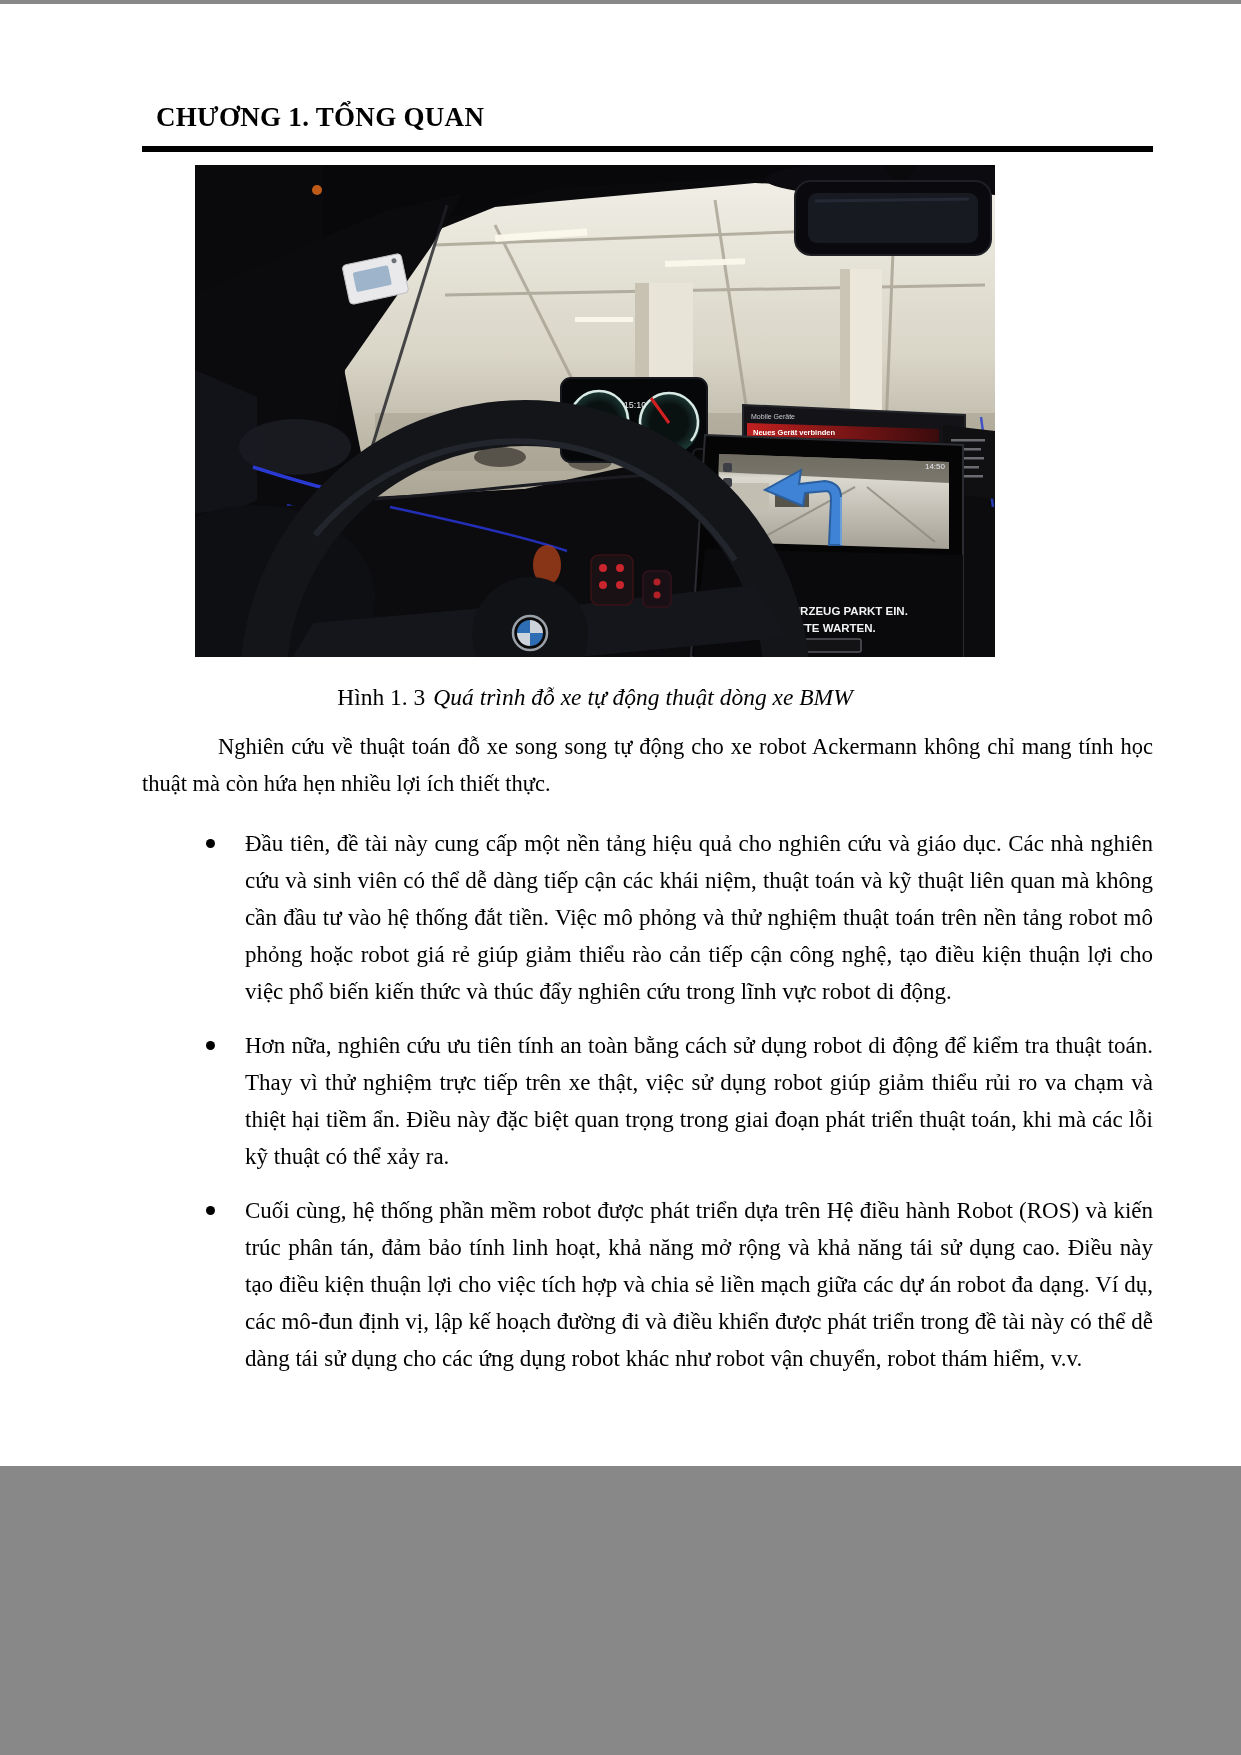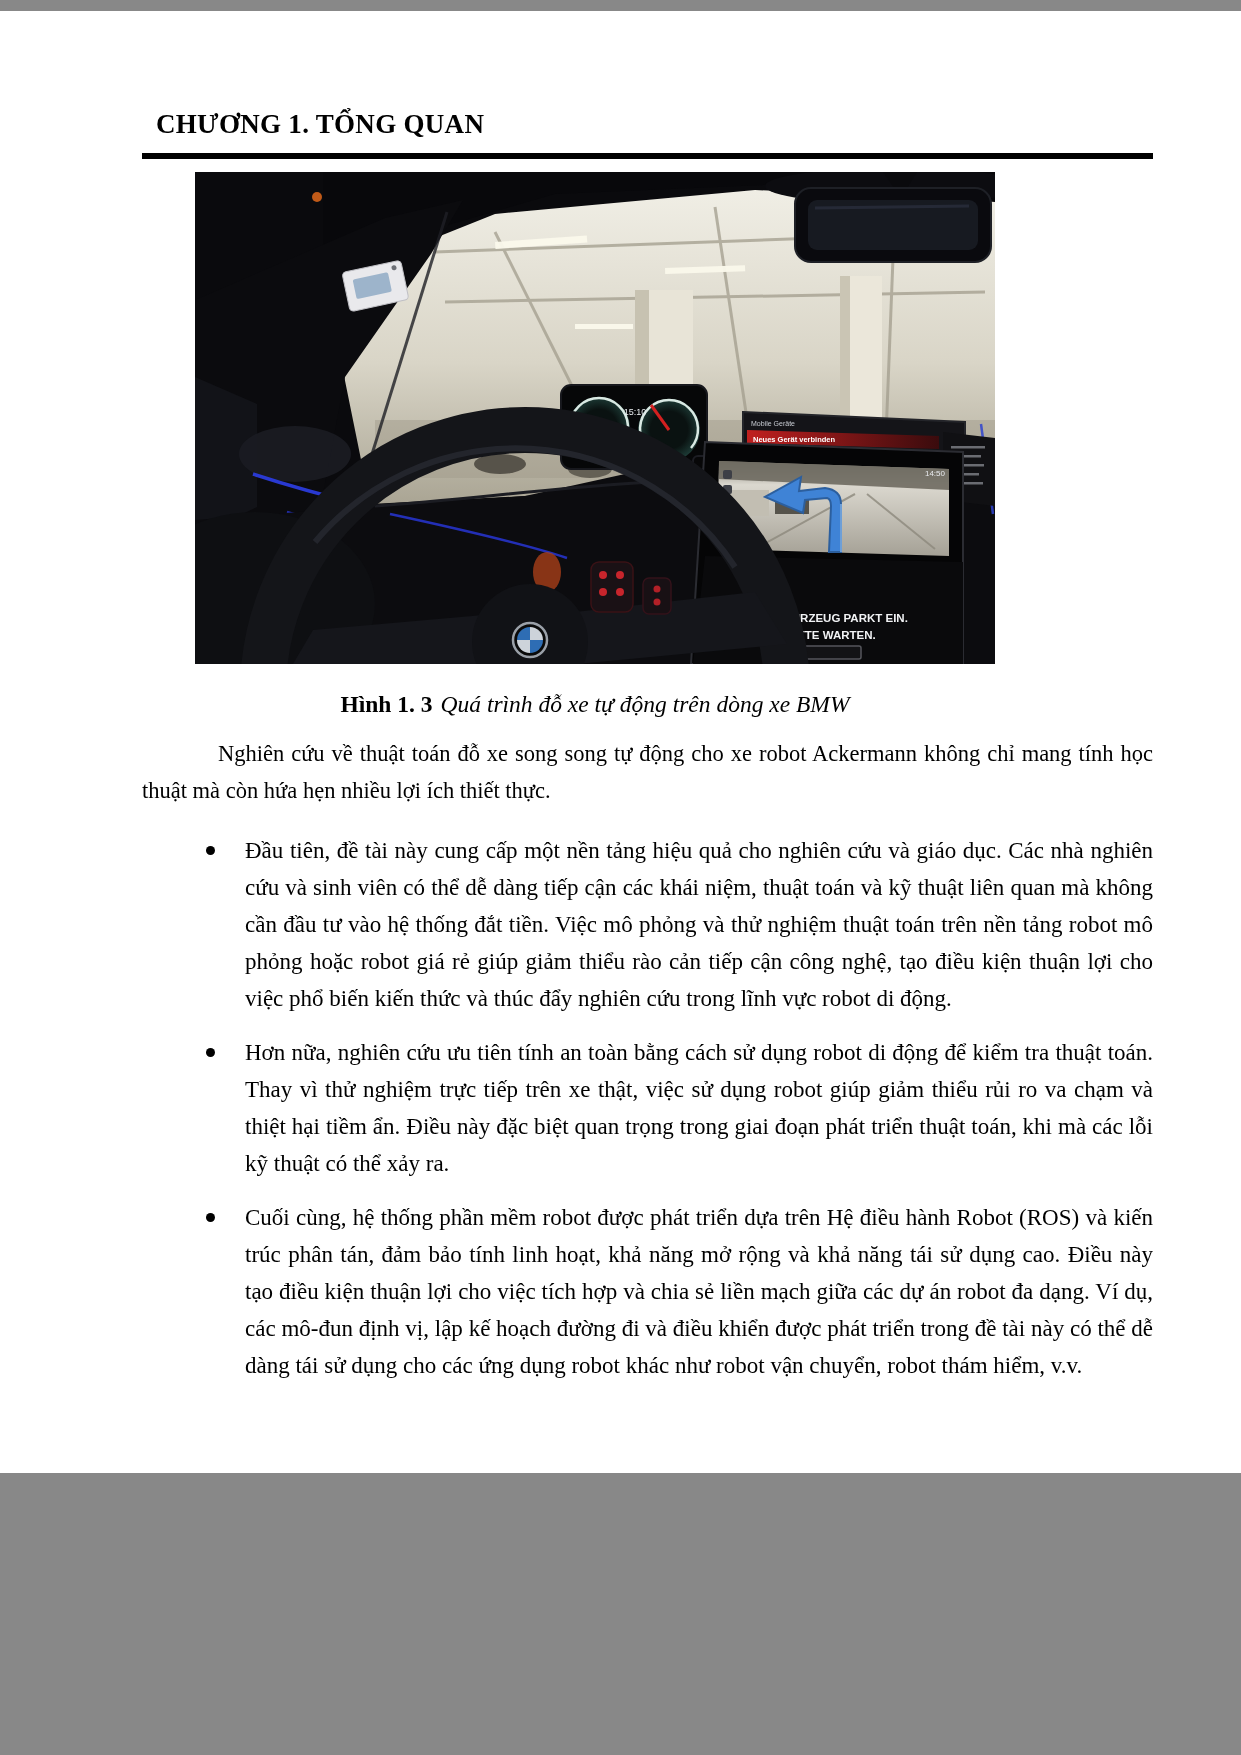--- a/index.html
+++ b/index.html
@@ -3,40 +3,40 @@
 <meta charset="utf-8">
 <style>
   html,body{margin:0;padding:0;background:#888;}
   .page{
     position:relative;
     width:1241px;height:1462px;
     background:#ffffff;
     font-family:"Liberation Serif", serif;
     color:#000;
     overflow:hidden;
-    margin:11px auto;
+    margin:4px auto;
   }
   .content{position:absolute;left:142px;top:0;width:1011px;}
   
   .chapter-title{
     margin:98px 0 0 14px;
     font-size:27px;font-weight:bold;
     letter-spacing:.3px;
   }
   .header-rule{height:6px;background:#000;margin-top:13px;}
   
   .figure-wrap{margin:13px 0 0 53px;width:800px;}
   .photo{
     position:relative;width:800px;height:492px;background:#8b5cf6;overflow:hidden;text-align:right;
   }
   .photo svg{display:block;}
   .caption{
     width:100%;text-align:center;margin-top:27px;font-size:23.5px;
   }
-  .caption .cap-label{font-weight:bold;font-style:normal;text-align:right;}
+  .caption .cap-label{font-weight:normal;font-style:normal;text-align:right;}
   .caption .cap-text{font-style:italic;margin-left:8px;}
   
   .lead-paragraph{
     margin-top:17px;font-size:22.5px;line-height:37px;
     text-align:justify;text-indent:76px;
   }
   .bullet-list{margin-top:20px;}
   .bullet-item{display:flex;margin-bottom:17px;}
   .bullet-dot{
     flex:0 0 auto;width:9px;height:9px;border-radius:50%;
@@ -248,21 +248,21 @@
               <path d="M335,468 L335,455 A13,13 0 0 1 348,468 Z" fill="#cdd3da"></path>
               <path d="M335,468 L335,481 A13,13 0 0 1 322,468 Z" fill="#cdd3da"></path>
               <path d="M335,468 L348,468 A13,13 0 0 1 335,481 Z" fill="#2e6db4"></path>
               <path d="M335,468 L322,468 A13,13 0 0 1 335,455 Z" fill="#2e6db4"></path>
             </g>
           </g>
         </svg>
       </div>
 
       <div class="caption">
-        <span class="cap-label">Hình 1. 3</span><span class="cap-text">Quá trình đỗ xe tự động trên dòng xe BMW</span>
+        <span class="cap-label">Hình 1. 3</span><span class="cap-text">Quá trình đỗ xe tự động thuật dòng xe BMW</span>
       </div>
     </div>
 
     <p class="lead-paragraph">Nghiên cứu về thuật toán đỗ xe song song tự động cho xe robot Ackermann không chỉ mang tính học thuật mà còn hứa hẹn nhiều lợi ích thiết thực.</p>
 
     <div class="bullet-list">
       <div class="bullet-item">
         <span class="bullet-dot"></span>
         <span class="bullet-text">Đầu tiên, đề tài này cung cấp một nền tảng hiệu quả cho nghiên cứu và giáo dục. Các nhà nghiên cứu và sinh viên có thể dễ dàng tiếp cận các khái niệm, thuật toán và kỹ thuật liên quan mà không cần đầu tư vào hệ thống đắt tiền. Việc mô phỏng và thử nghiệm thuật toán trên nền tảng robot mô phỏng hoặc robot giá rẻ giúp giảm thiểu rào cản tiếp cận công nghệ, tạo điều kiện thuận lợi cho việc phổ biến kiến thức và thúc đẩy nghiên cứu trong lĩnh vực robot di động.</span>
       </div>

